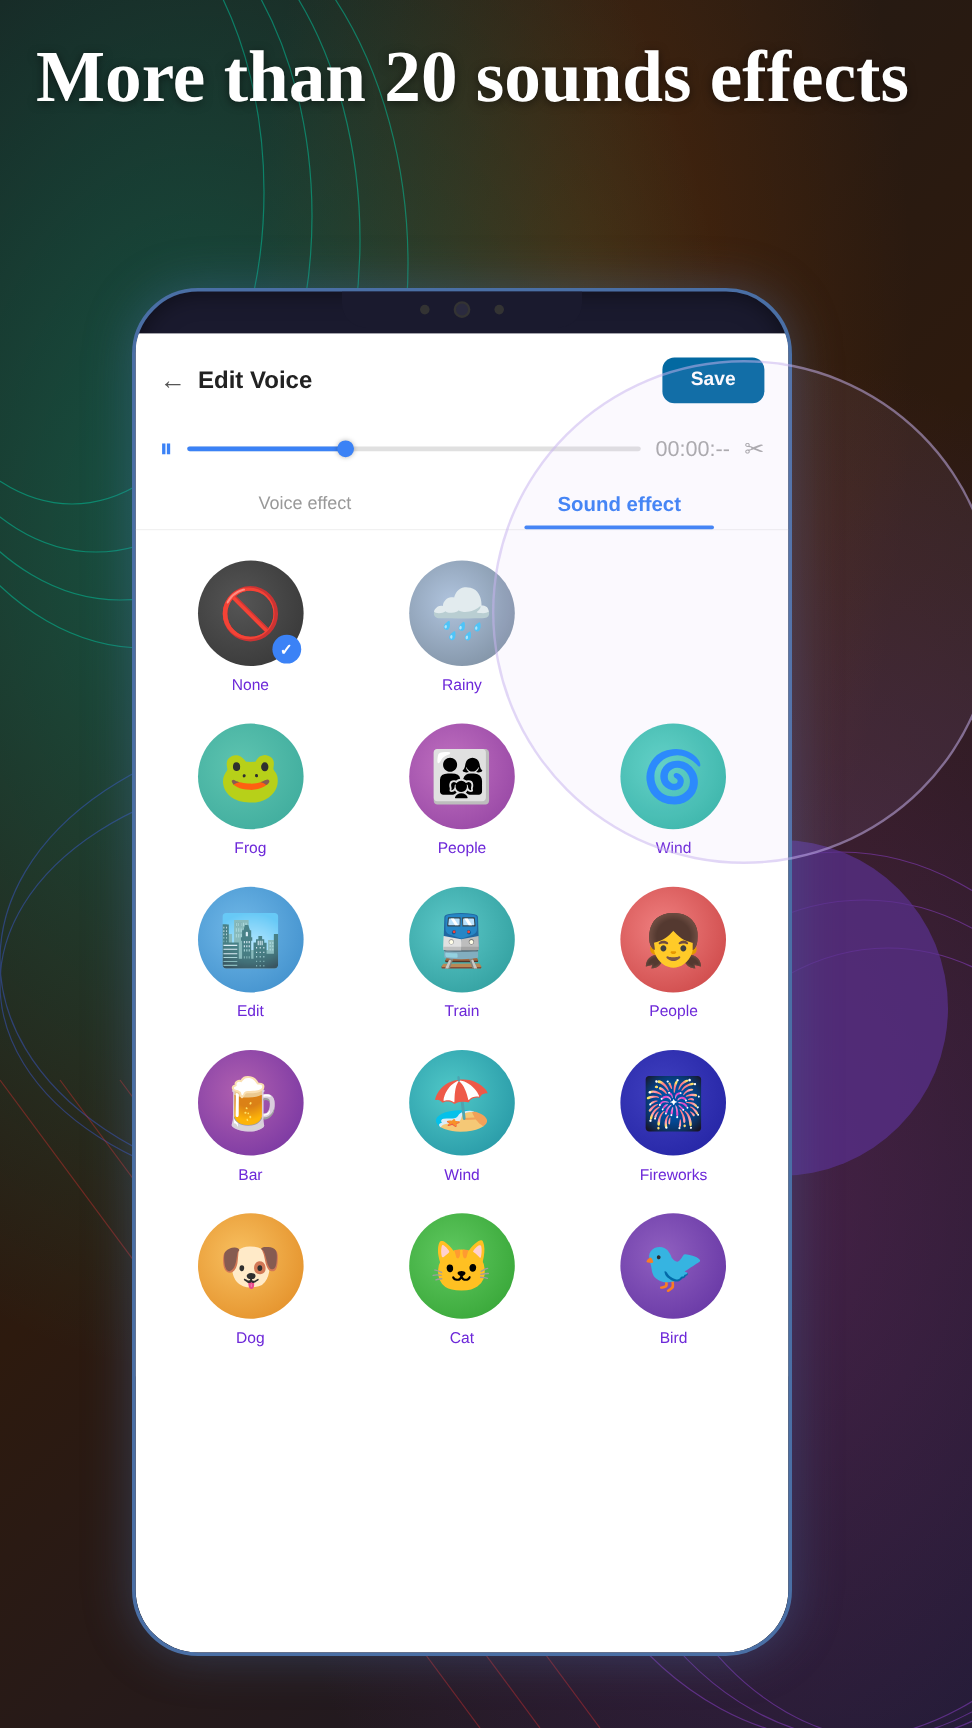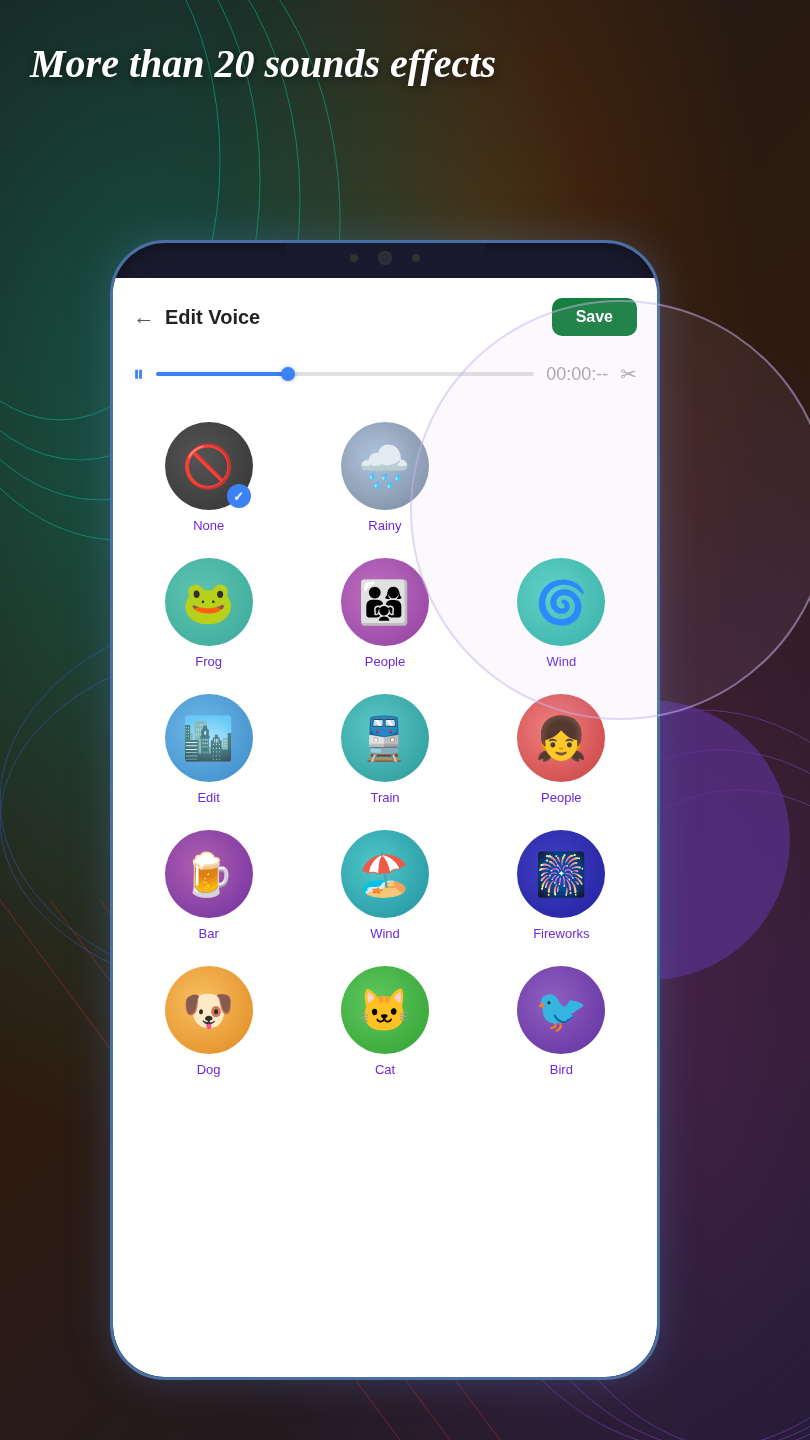--- a/index.html
+++ b/index.html
@@ -30,25 +30,24 @@
     }
     .bg-lines svg {
       position: absolute;
       width: 100%;
       height: 100%;
     }
 
     
     .headline {
       position: absolute;
-      top: 40px;
+      top: 28px;
       left: 30px;
       right: 30px;
-      font-size: 40px;
-      font-style: italic;
+      font-size: 61px;
       font-weight: bold;
       color: white;
       font-family: Georgia, serif;
       line-height: 1.2;
       z-index: 10;
       text-shadow: 0 2px 8px rgba(0,0,0,0.5);
     }
 
     
     .phone-frame {
@@ -124,21 +123,21 @@
       font-size: 22px;
       color: #555;
       cursor: pointer;
     }
     .header-title {
       font-size: 20px;
       font-weight: 600;
       color: #222;
     }
     .save-btn {
-      background: #15803d;
+      background: #0369a1;
       color: white;
       border: none;
       border-radius: 10px;
       padding: 10px 24px;
       font-size: 16px;
       font-weight: 600;
       cursor: pointer;
       margin-left: 28px;
     }
 
@@ -380,20 +379,28 @@
     <div class="audio-bar">
       <span class="pause-icon">⏸</span>
       <div class="progress-track">
         <div class="progress-fill"></div>
         <div class="progress-thumb"></div>
       </div>
       <span class="time-display">00:00:--</span>
       <span class="scissors-icon">✂</span>
     </div>
 
+    <div class="tab-bar">
+      <div class="tab-item">
+        <span>Voice effect</span>
+      </div>
+      <div class="tab-item active">
+        <span>Sound effect</span>
+      </div>
+    </div>
 
     <div class="sound-grid">
 
       <div class="sound-item">
         <div class="sound-icon-wrap">
           <div class="sound-icon-circle bg-gray">🚫</div>
           <div class="sound-check">✓</div>
         </div>
         <span class="sound-label">None</span>
       </div>

